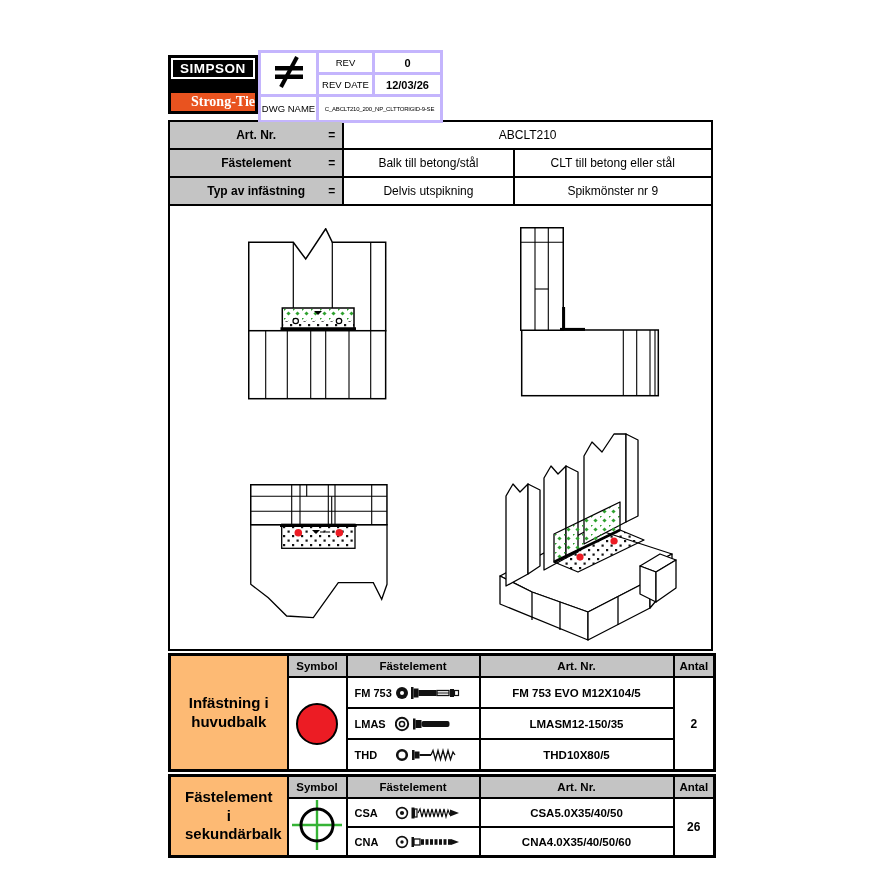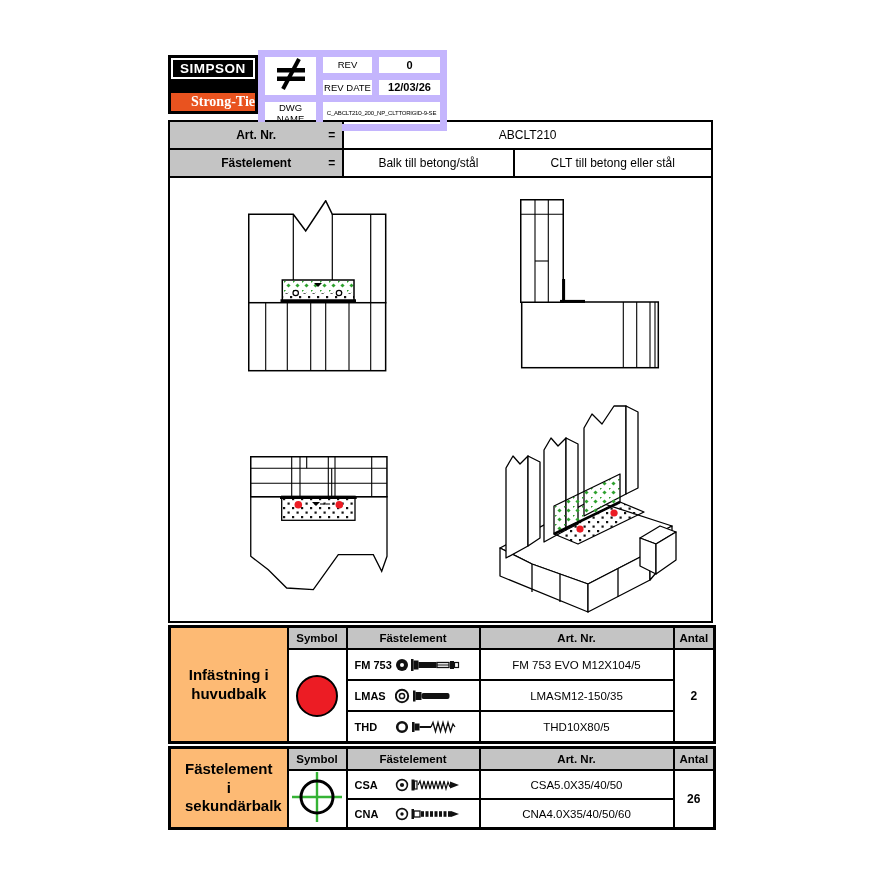--- a/index.html
+++ b/index.html
@@ -8,21 +8,21 @@
   .document{position:absolute;left:168px;top:50px;width:545px;}
 
   
   .header{display:flex;height:70px;align-items:flex-start;}
   .logo{margin-top:5px;background:#000;padding:3px;display:flex;flex-direction:column;gap:14px;width:84px;}
   .logo-simpson{border:2px solid #fff;color:#fff;font-weight:bold;font-size:13.5px;text-align:center;padding:1px 0;letter-spacing:.5px;}
   .logo-strongtie{background:#e9531f;color:#fff;font-family:"Liberation Serif",serif;font-weight:bold;font-size:14px;text-align:right;padding:1px 0;}
   .title-wrap{flex:1;display:flex;justify-content:center;padding-top:13px;}
   .title{font-size:28px;border-bottom:2px solid #000;padding:0 8px 2px;}
   .rev-table{border-collapse:collapse;width:182px;table-layout:fixed;}
-  .rev-table td{border:7px solid #c4b5fd;text-align:center;vertical-align:middle;overflow:hidden;padding:0;}
+  .rev-table td{border:3px solid #c4b5fd;text-align:center;vertical-align:middle;overflow:hidden;padding:0;}
   .rev-table .lab{font-size:9.5px;}
   .rev-table .val{font-size:11px;font-weight:bold;}
   .rev-table .dwgval{font-size:6px;letter-spacing:-0.2px;}
   .rev-table tr{height:22px;}
   .rev-table tr.dwgrow{height:26px;}
   .neq-cell{background:#fff;}
 
   
   .info-table{border-collapse:collapse;width:545px;table-layout:fixed;}
   .info-table td{border:2px solid #000;height:26px;text-align:center;vertical-align:middle;font-size:12px;padding:0;}
@@ -36,21 +36,21 @@
 
   
   .ftable{border-collapse:collapse;width:545px;table-layout:fixed;margin-top:2px;border:3px solid #000;}
   .ftable td{border:2px solid #000;padding:0;vertical-align:middle;}
   .ftable .ghead{background:#c4c4c4;font-weight:bold;font-size:11.5px;text-align:center;height:20px;}
   .ftable .glabel{background:#fdba74;font-weight:bold;font-size:15px;text-align:center;padding:0 14px;line-height:1.25;}
   .ftable .fcell{height:29px;}
   .ftable2 .fcell{height:27px;margin-left:44px;}
   .fflex{display:flex;align-items:center;padding-left:7px;}
   .fname{font-weight:bold;font-size:11px;white-space:nowrap;min-width:40px;}
-  .acell{text-align:center;font-weight:normal;font-size:11.5px;border-radius:15px;}
+  .acell{text-align:center;font-weight:bold;font-size:11.5px;border-radius:15px;}
   .qtycell{text-align:center;font-weight:bold;font-size:12px;}
   .symcell{text-align:center;}
   .red-circle{width:38px;height:38px;border-radius:50%;background:#ec1c24;border:2px solid #000;margin:0 auto;}
 </style>
 </head>
 <body>
 
 <div class="document">
 
   <div class="header">
@@ -103,20 +103,28 @@
       <td colspan="2">ABCLT210</td>
     </tr>
     <tr>
       <td class="gray lblcell">
         <span>Fästelement</span>
         <span class="eq">=</span>
       </td>
       <td>Balk till betong/stål</td>
       <td>CLT till betong eller stål</td>
     </tr>
+    <tr>
+      <td class="gray lblcell">
+        <span>Typ av infästning</span>
+        <span class="eq">=</span>
+      </td>
+      <td>Delvis utspikning</td>
+      <td>Spikmönster nr 9</td>
+    </tr>
   </tbody>
     </table>
 
   <div class="drawing-box">
 
     <svg width="0" height="0" style="position:absolute">
       <defs>
         <pattern id="pGreen" width="9" height="9" patternUnits="userSpaceOnUse">
           <rect x="3" y="3" width="3" height="3" fill="#2ea12e" transform="rotate(45 4.5 4.5)"></rect>
           <rect x="-1.5" y="-1.5" width="3" height="3" fill="#2ea12e" transform="rotate(45 0 0)"></rect>

